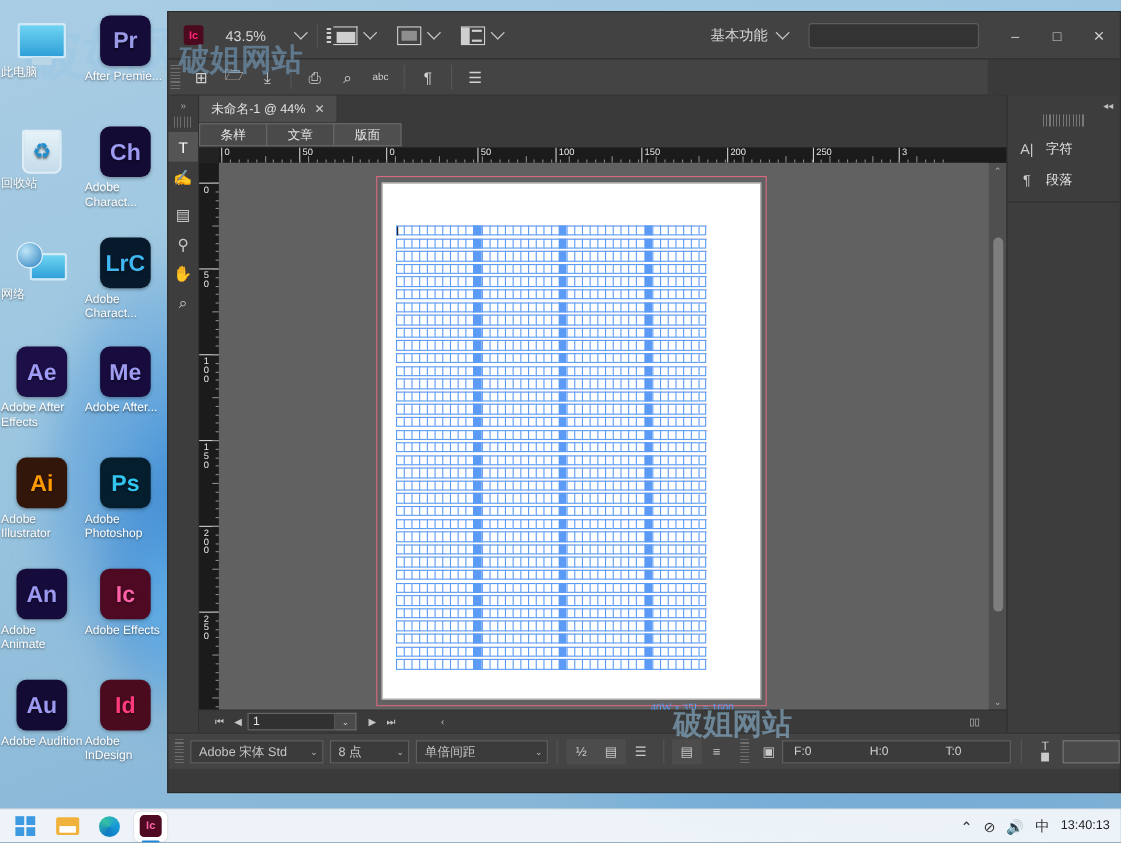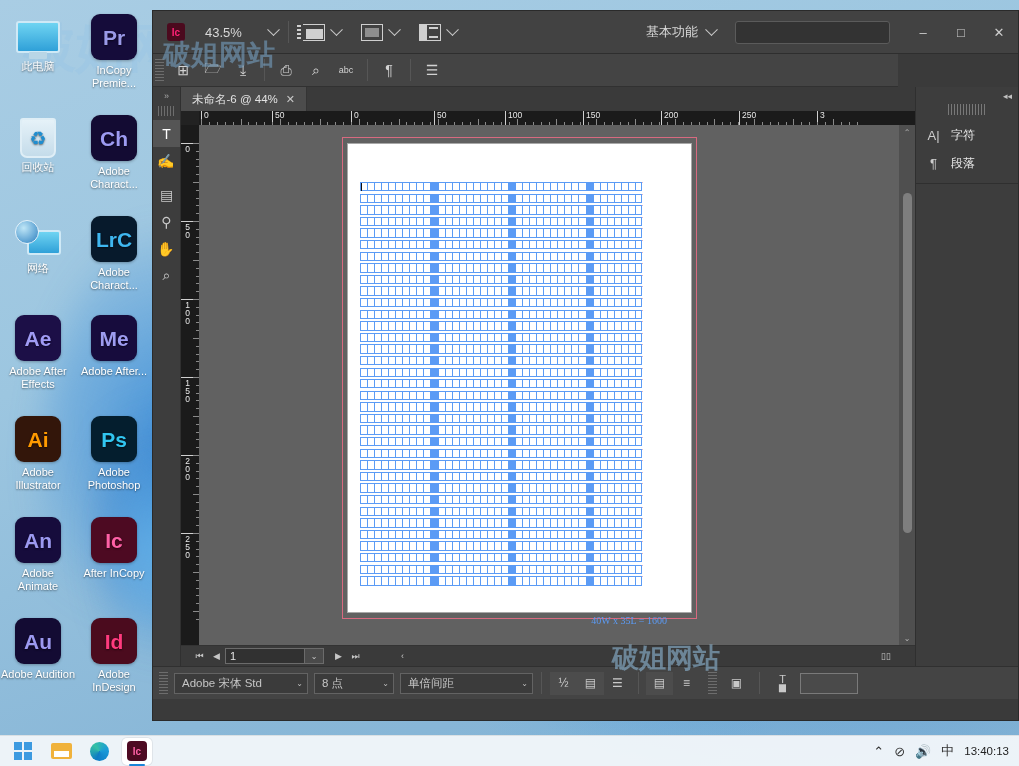--- a/index.html
+++ b/index.html
@@ -19,21 +19,21 @@
       radial-gradient(ellipse 430px 620px at 62% 55%, rgba(60,160,230,.45), rgba(60,160,230,0) 60%),
       linear-gradient(160deg,#a9cde4 0%,#9cc6e0 35%,#8ab8d8 70%,#7fb0d4 100%);
   }
   .swirl{position:absolute;border-radius:50%;filter:blur(16px);}
   .s1{left:40px;top:230px;width:250px;height:480px;background:radial-gradient(circle at 60% 40%,rgba(40,130,215,.75),rgba(40,130,215,0) 65%);}
   .s2{left:95px;top:330px;width:180px;height:400px;background:radial-gradient(circle at 50% 50%,rgba(20,105,200,.65),rgba(20,105,200,0) 62%);}
   .s3{left:115px;top:400px;width:120px;height:300px;background:radial-gradient(circle at 50% 50%,rgba(110,190,240,.8),rgba(110,190,240,0) 62%);}
 
   
   #icons{position:absolute;left:0;top:0;width:152px;}
-  .dicon{position:absolute;width:74px;text-align:center;color:#fff;
+  .dicon{position:absolute;width:74px;text-align:left;color:#fff;
     font-size:11px;line-height:13px;text-shadow:0 1px 2px rgba(0,0,0,.55);}
   .dicon .glyph{width:46px;height:46px;margin:0 auto 4px;border-radius:9px;
     display:flex;align-items:center;justify-content:center;font-weight:bold;font-size:21px;
     box-shadow:0 1px 3px rgba(0,0,0,.28);}
   .dicon .lbl{display:block;word-break:break-word;}
 
   .ico-pc{background:linear-gradient(180deg,#6fd4f2,#2fa0d8);border-radius:3px;
      width:44px;height:32px;border:2px solid #cfe9f6;position:relative;}
   .ico-pc:after{content:"";position:absolute;left:50%;transform:translateX(-50%);bottom:-8px;
      width:18px;height:7px;background:#b9d6e6;border-radius:1px;}
@@ -216,21 +216,21 @@
 
 <div id="icons">
     <div class="dicon" style="left: 1px; top: 14px;">
       <div style="height:46px;display:flex;align-items:center;justify-content:center">
         <div class="ico-pc"></div>
       </div>
       <span class="lbl">此电脑</span>
     </div>
     <div class="dicon" style="left: 77px; top: 14px;">
       <div class="glyph" style="background:#150c3a;color:#9a9ae8">Pr</div>
-      <span class="lbl">InCopy Premie...</span>
+      <span class="lbl">After Premie...</span>
     </div>
     <div class="dicon" style="left: 1px; top: 115px;">
       <div style="height:46px;display:flex;align-items:center;justify-content:center">
         <div class="ico-bin">♻</div>
       </div>
       <span class="lbl">回收站</span>
     </div>
     <div class="dicon" style="left: 77px; top: 115px;">
       <div class="glyph" style="background:#130b33;color:#9d9bf2">Ch</div>
       <span class="lbl">Adobe Charact...</span>
@@ -263,21 +263,21 @@
     <div class="dicon" style="left: 77px; top: 416px;">
       <div class="glyph" style="background:#041e2e;color:#31c5f0">Ps</div>
       <span class="lbl">Adobe Photoshop</span>
     </div>
     <div class="dicon" style="left: 1px; top: 517px;">
       <div class="glyph" style="background:#160c3c;color:#9c99f0">An</div>
       <span class="lbl">Adobe Animate</span>
     </div>
     <div class="dicon" style="left: 77px; top: 517px;">
       <div class="glyph" style="background:#4d0a22;color:#ff61a6">Ic</div>
-      <span class="lbl">After InCopy</span>
+      <span class="lbl">Adobe Effects</span>
     </div>
     <div class="dicon" style="left: 1px; top: 618px;">
       <div class="glyph" style="background:#130b33;color:#9c99f0">Au</div>
       <span class="lbl">Adobe Audition</span>
     </div>
     <div class="dicon" style="left: 77px; top: 618px;">
       <div class="glyph" style="background:#4b0b1e;color:#ff3b7e">Id</div>
       <span class="lbl">Adobe InDesign</span>
     </div>
   </div>
@@ -354,25 +354,30 @@
           <div class="tool">⚲</div>
           <div class="tool">✋</div>
           <div class="tool">⌕</div>
         </div>
     </div>
 
     <div id="docarea">
 
       <div id="tabrow">
         <div id="doctab">
-          <span>未命名-6 @ 44%</span>
+          <span>未命名-1 @ 44%</span>
           <span class="x">✕</span>
         </div>
       </div>
 
+      <div id="modes">
+          <div class="mode">条样</div>
+          <div class="mode">文章</div>
+          <div class="mode" style="background: rgb(79, 79, 79);">版面</div>
+        </div>
 
       <div id="rulerrow">
         <div id="corner"></div>
         <div id="hruler">
             <div class="rmaj" style="left: 2px;"></div>
             <div class="rt" style="left: 3px;">0</div>
             <div class="rmaj" style="left: 73px;"></div>
             <div class="rt" style="left: 74px;">50</div>
             <div class="rmaj" style="left: 152px;"></div>
             <div class="rt" style="left: 153px;">0</div>
@@ -2197,20 +2202,25 @@
     <div id="charbtns" style="display:flex;align-items:center">
         <div class="cbtn" style="background: rgb(76, 76, 76);">½</div>
         <div class="cbtn" style="background: rgb(76, 76, 76);">▤</div>
         <div class="cbtn">☰</div>
         <div class="vsep" style="margin: 0px 7px;"></div>
         <div class="cbtn" style="background: rgb(76, 76, 76);">▤</div>
         <div class="cbtn">≡</div>
       </div>
     <div class="grip" style="margin-left:8px"></div>
     <div class="cbtn">▣</div>
+    <div id="countfield">
+      <span>F:0</span>
+      <span>H:0</span>
+      <span>T:0</span>
+    </div>
     <div class="vsep" style="margin:0 9px"></div>
     <div class="cbtn" style="flex-direction:column;line-height:8px">
       <span style="font-size:11px">T</span>
         <span style="font-size:9px">▆</span>
     </div>
     <div id="lastfield" style="margin-left:4px"></div>
   </div>
 </div>
 
 <div class="wm" id="wm1">破姐网站</div>

